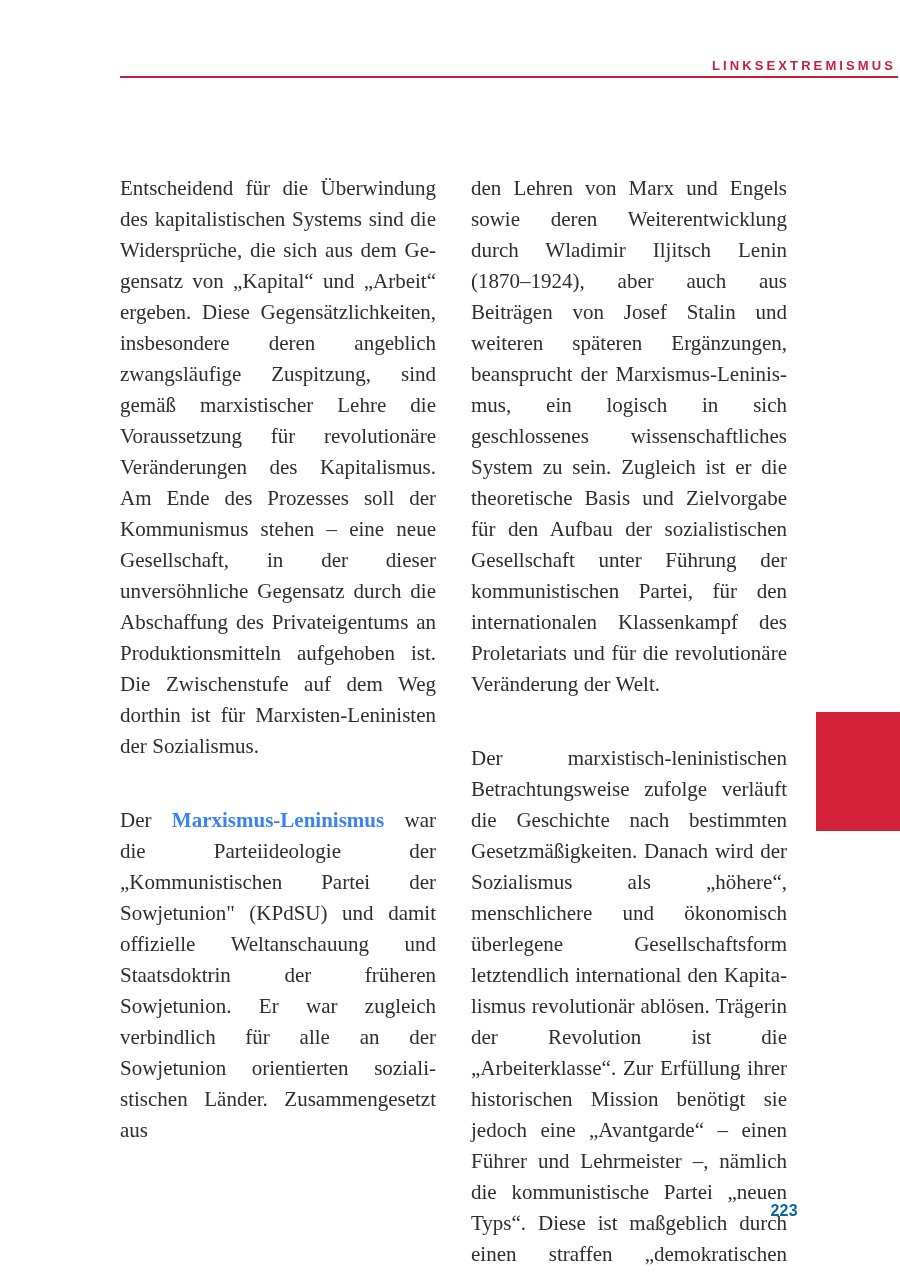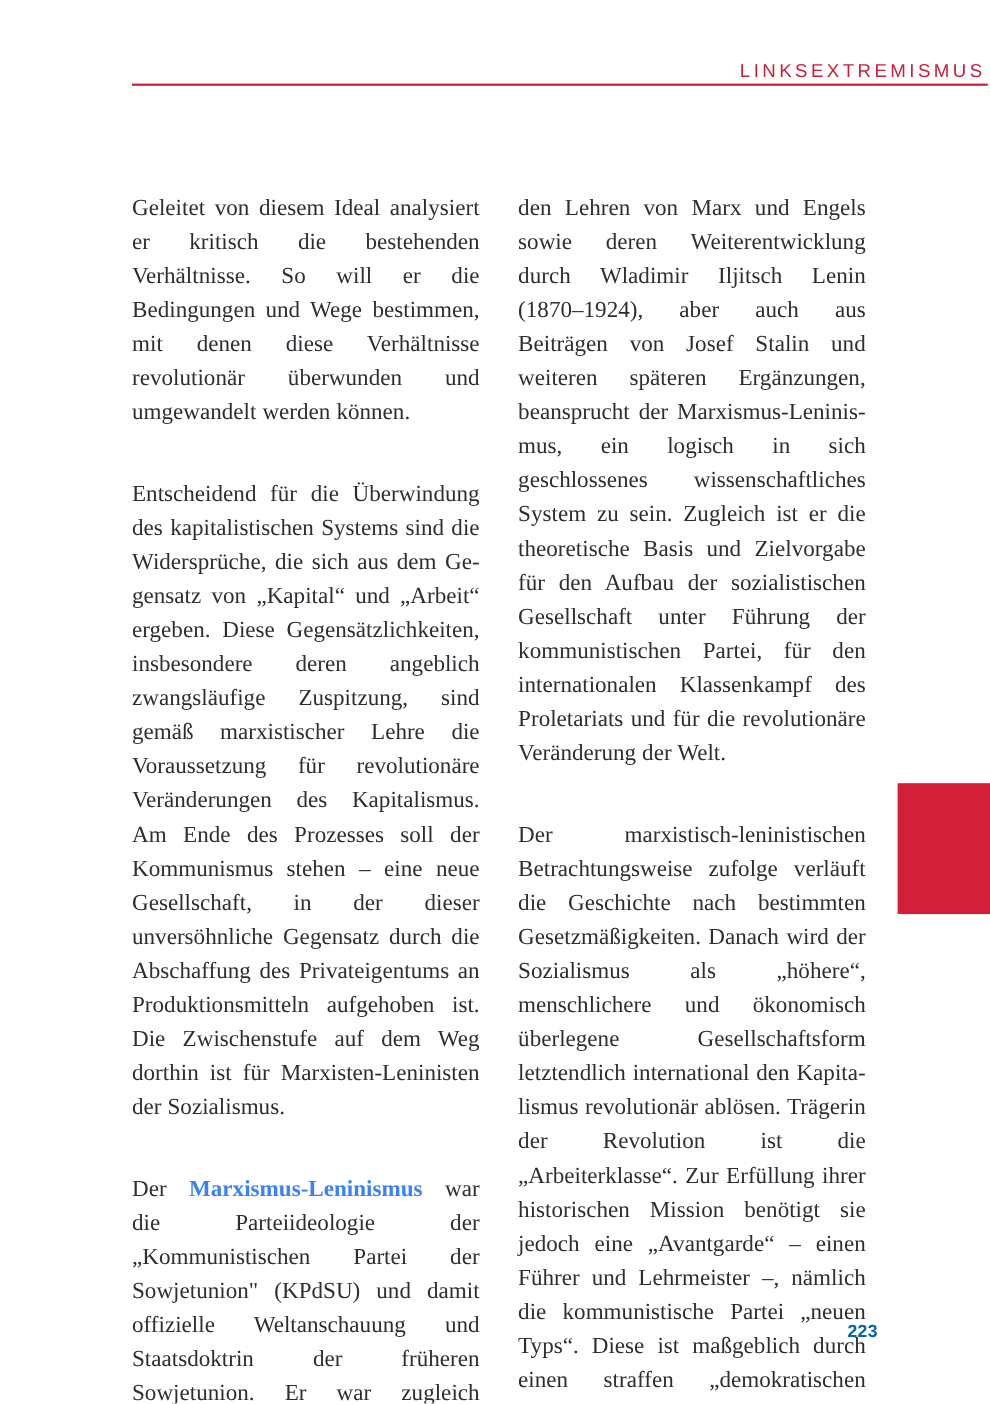--- a/index.html
+++ b/index.html
@@ -22,22 +22,22 @@
   .running-head {
     position: absolute;
     left: 120px;
     top: 56px;
     width: 778px;
     text-align: right;
   }
   .running-head-text {
     display: inline-block;
     font-family: "Liberation Sans", "DejaVu Sans", sans-serif;
-    font-weight: normal;
-    font-size: 17px;
+    font-weight: bold;
+    font-size: 13px;
     letter-spacing: 3.1px;
     color: #C8203C;
     line-height: 1;
     padding-right: 2px;
   }
   .head-rule {
     position: absolute;
     left: 120px;
     top: 76px;
     width: 778px;
@@ -111,21 +111,20 @@
   <span class="running-head-text">LINKSEXTREMISMUS</span>
 </div>
 <div class="head-rule"></div>
 
 <div class="edge-tab"></div>
 
 <div class="text-body">
   <div class="columns">
 
     <div class="column">
-      <p class="para">Geleitet von diesem Ideal analysiert er kritisch die bestehenden Verhältnisse. So will er die Bedingungen und Wege bestimmen, mit denen diese Verhält­nisse revolutionär überwunden und umgewandelt werden können.</p>
       <p class="para">Entscheidend für die Überwindung des kapitalistischen Systems sind die Widersprüche, die sich aus dem Ge­gensatz von „Kapital“ und „Arbeit“ ergeben. Diese Gegensätzlichkeiten, insbesondere deren angeblich zwangs­läufige Zuspitzung, sind gemäß marxis­tischer Lehre die Voraussetzung für re­volutionäre Veränderungen des Kapi­talismus. Am Ende des Prozesses soll der Kommunismus stehen – eine neue Gesellschaft, in der dieser unversöhn­liche Gegensatz durch die Abschaffung des Privateigentums an Produktions­mitteln aufgehoben ist. Die Zwischen­stufe auf dem Weg dorthin ist für Mar­xisten-Leninisten der Sozialismus.</p>
       <p class="para"><span>Der </span><span class="highlight">Marxismus-Leninismus</span><span> war die Parteiideologie der „Kommunistischen Partei der Sowjetunion" (KPdSU) und damit offizielle Weltanschauung und Staatsdoktrin der früheren Sowjetunion. Er war zugleich verbindlich für alle an der Sowjetunion orientierten soziali­stischen Länder. Zusammengesetzt aus</span></p>
     </div>
 
     <div class="column">
       <p class="para">den Lehren von Marx und Engels sowie deren Weiterentwicklung durch Wladimir Iljitsch Lenin (1870–1924), aber auch aus Beiträgen von Josef Stalin und weiteren späteren Ergänzungen, beansprucht der Marxismus-Leninis­mus, ein logisch in sich geschlossenes wissenschaftliches System zu sein. Zu­gleich ist er die theoretische Basis und Zielvorgabe für den Aufbau der sozia­listischen Gesellschaft unter Führung der kommunistischen Partei, für den internationalen Klassenkampf des Pro­letariats und für die revolutionäre Ver­änderung der Welt.</p>
       <p class="para">Der marxistisch-leninistischen Betrach­tungsweise zufolge verläuft die Ge­schichte nach bestimmten Gesetzmäßig­keiten. Danach wird der Sozialismus als „höhere“, menschlichere und öko­nomisch überlegene Gesellschaftsform letztendlich international den Kapita­lismus revolutionär ablösen. Trägerin der Revolution ist die „Arbeiterklasse“. Zur Erfüllung ihrer historischen Mis­sion benötigt sie jedoch eine „Avant­garde“ – einen Führer und Lehrmeis­ter –, nämlich die kommunistische Partei „neuen Typs“. Diese ist maßgeb­lich durch einen straffen „demokrati­schen Zentralismus“ gekennzeichnet, der allerdings nichts mit Demokratie</p>
     </div>
 
   </div>

